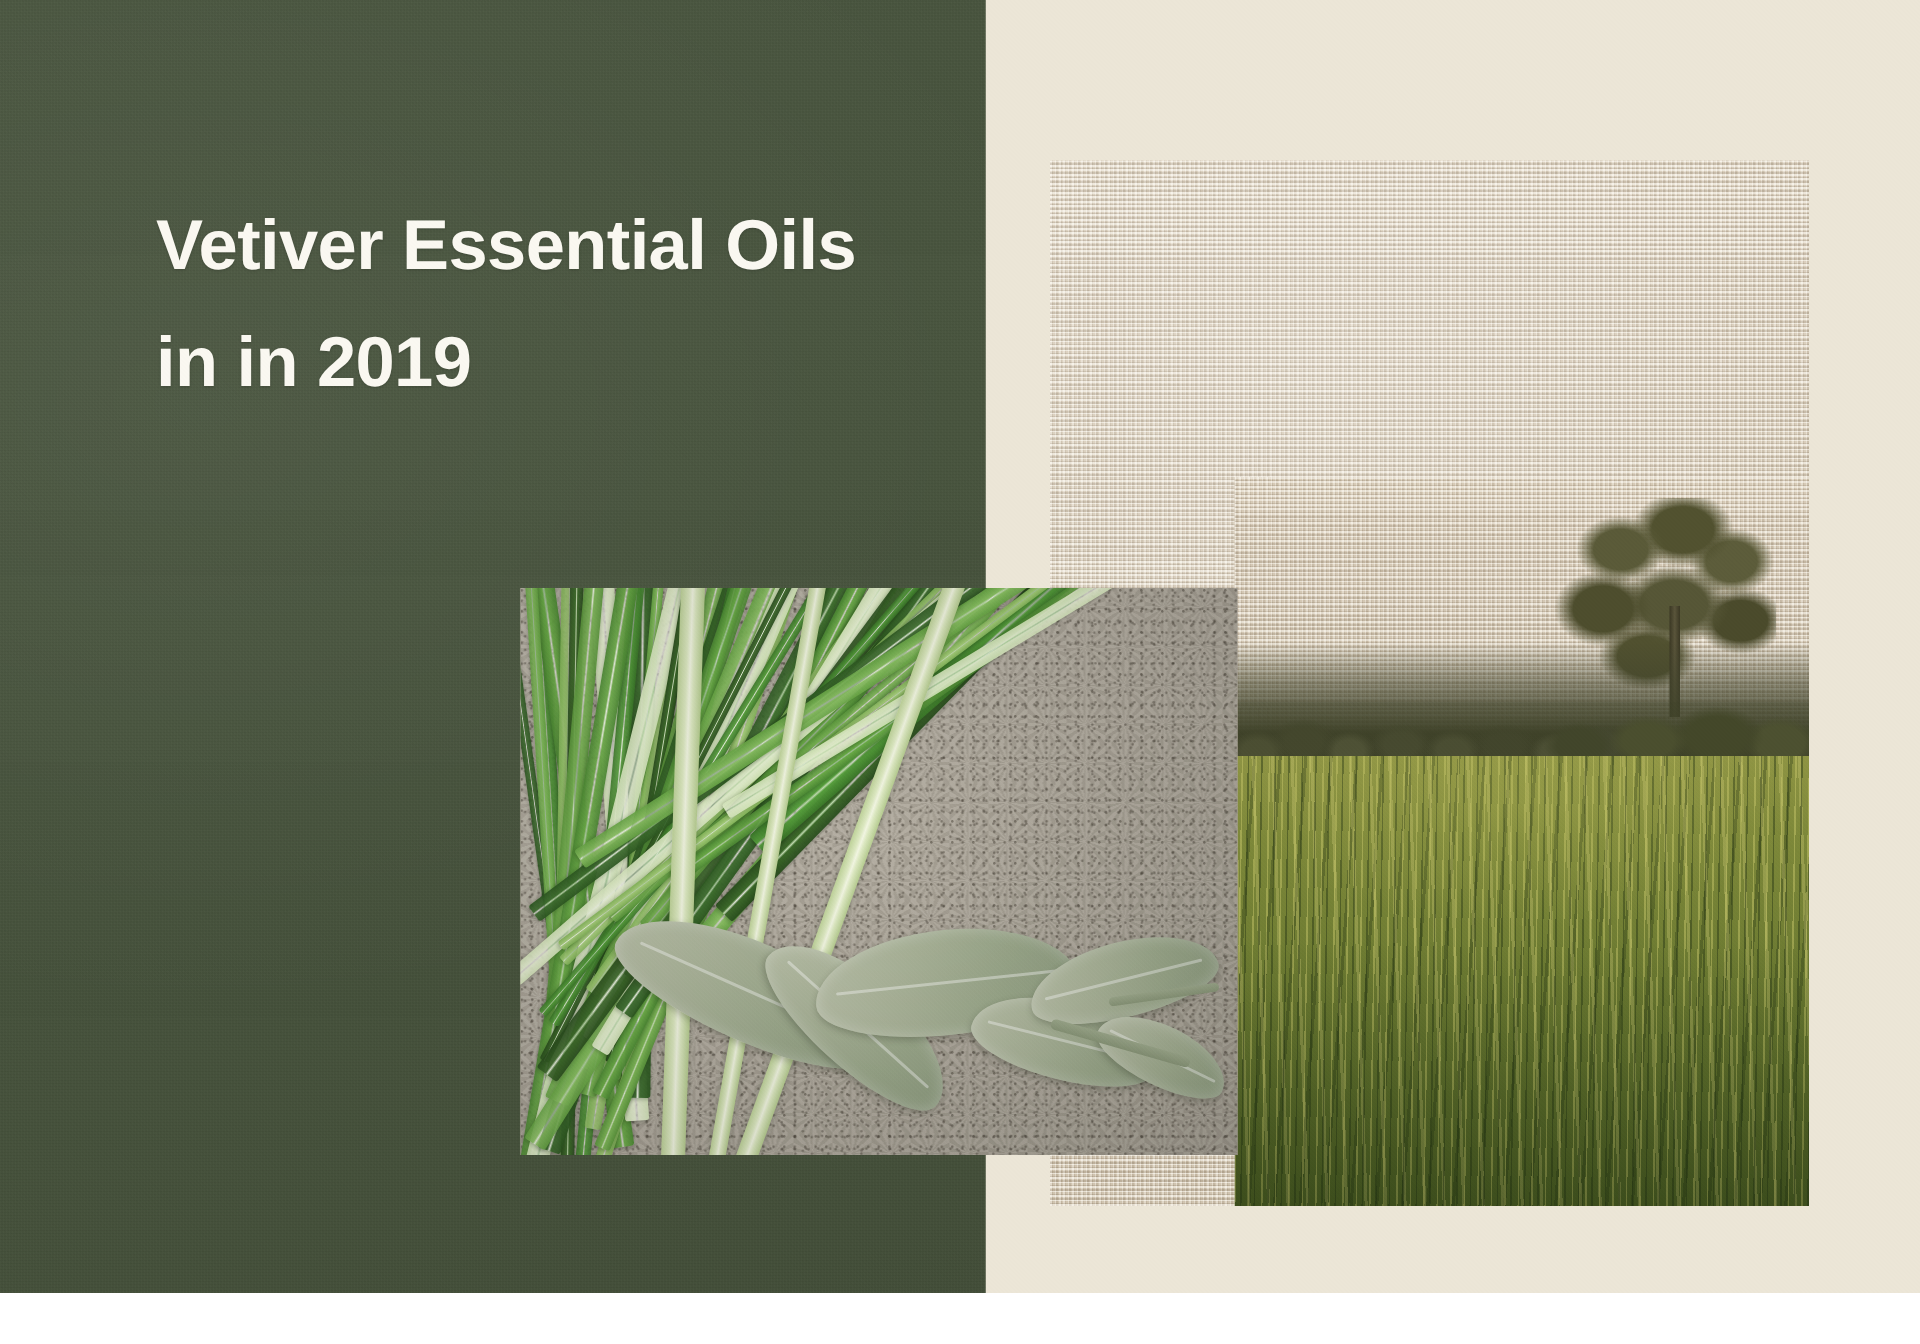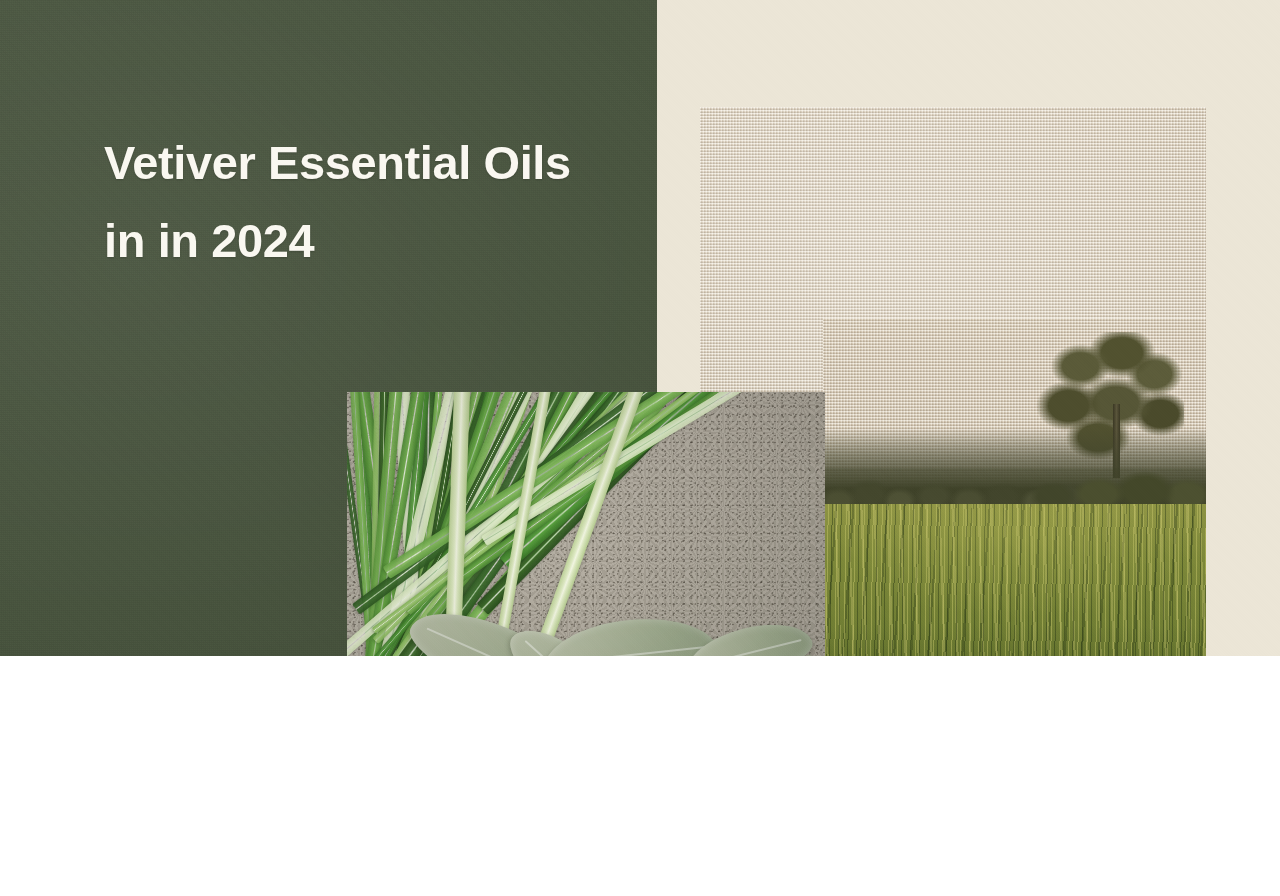--- a/index.html
+++ b/index.html
@@ -8,21 +8,21 @@
     padding: 0;
     background: #ffffff;
   }
   body {
     font-family: "Liberation Sans", sans-serif;
   }
 
   .poster {
     position: relative;
     width: 1280px;
-    height: 656px;
+    height: 862px;
     overflow: hidden;
     background: #ECE6D7;
   }
 
   
   .green-panel {
     position: absolute;
     left: 0;
     top: 0;
     width: 657px;
@@ -289,21 +289,21 @@
 </style>
 </head>
 <body>
 
 <div class="poster">
 
   <div class="green-panel"></div>
 
   <div class="headline">
     <span class="line">Vetiver Essential Oils</span>
-    <span class="line">in in 2024</span>
+    <span class="line">in in 2019</span>
   </div>
 
   <div class="linen-panel">
     <div class="sheen"></div>
   </div>
 
   <div class="landscape">
     <div class="sky"></div>
     <div class="big-tree-canopy"></div>
     <div class="big-tree-trunk"></div>

